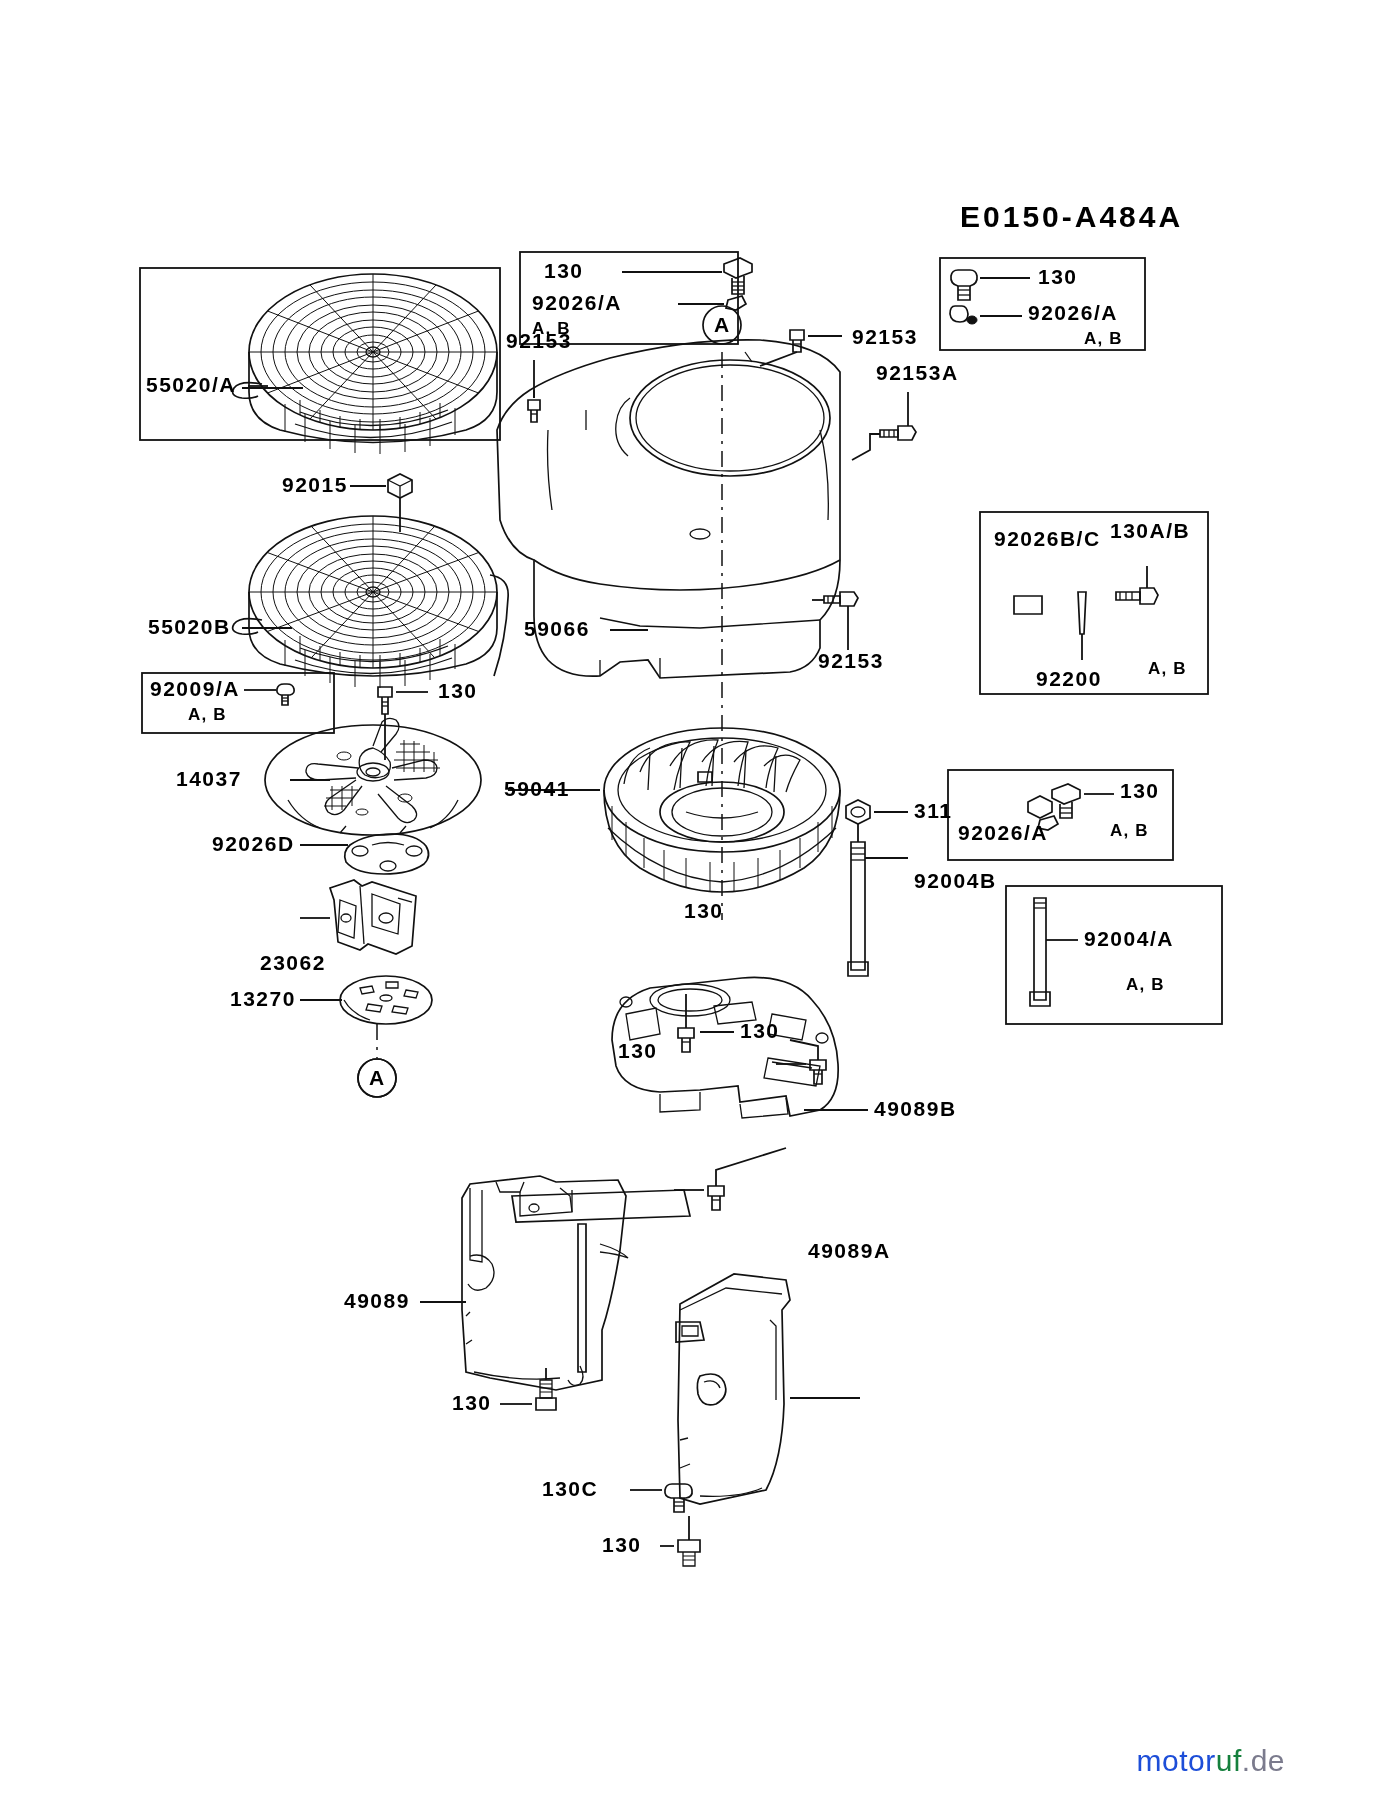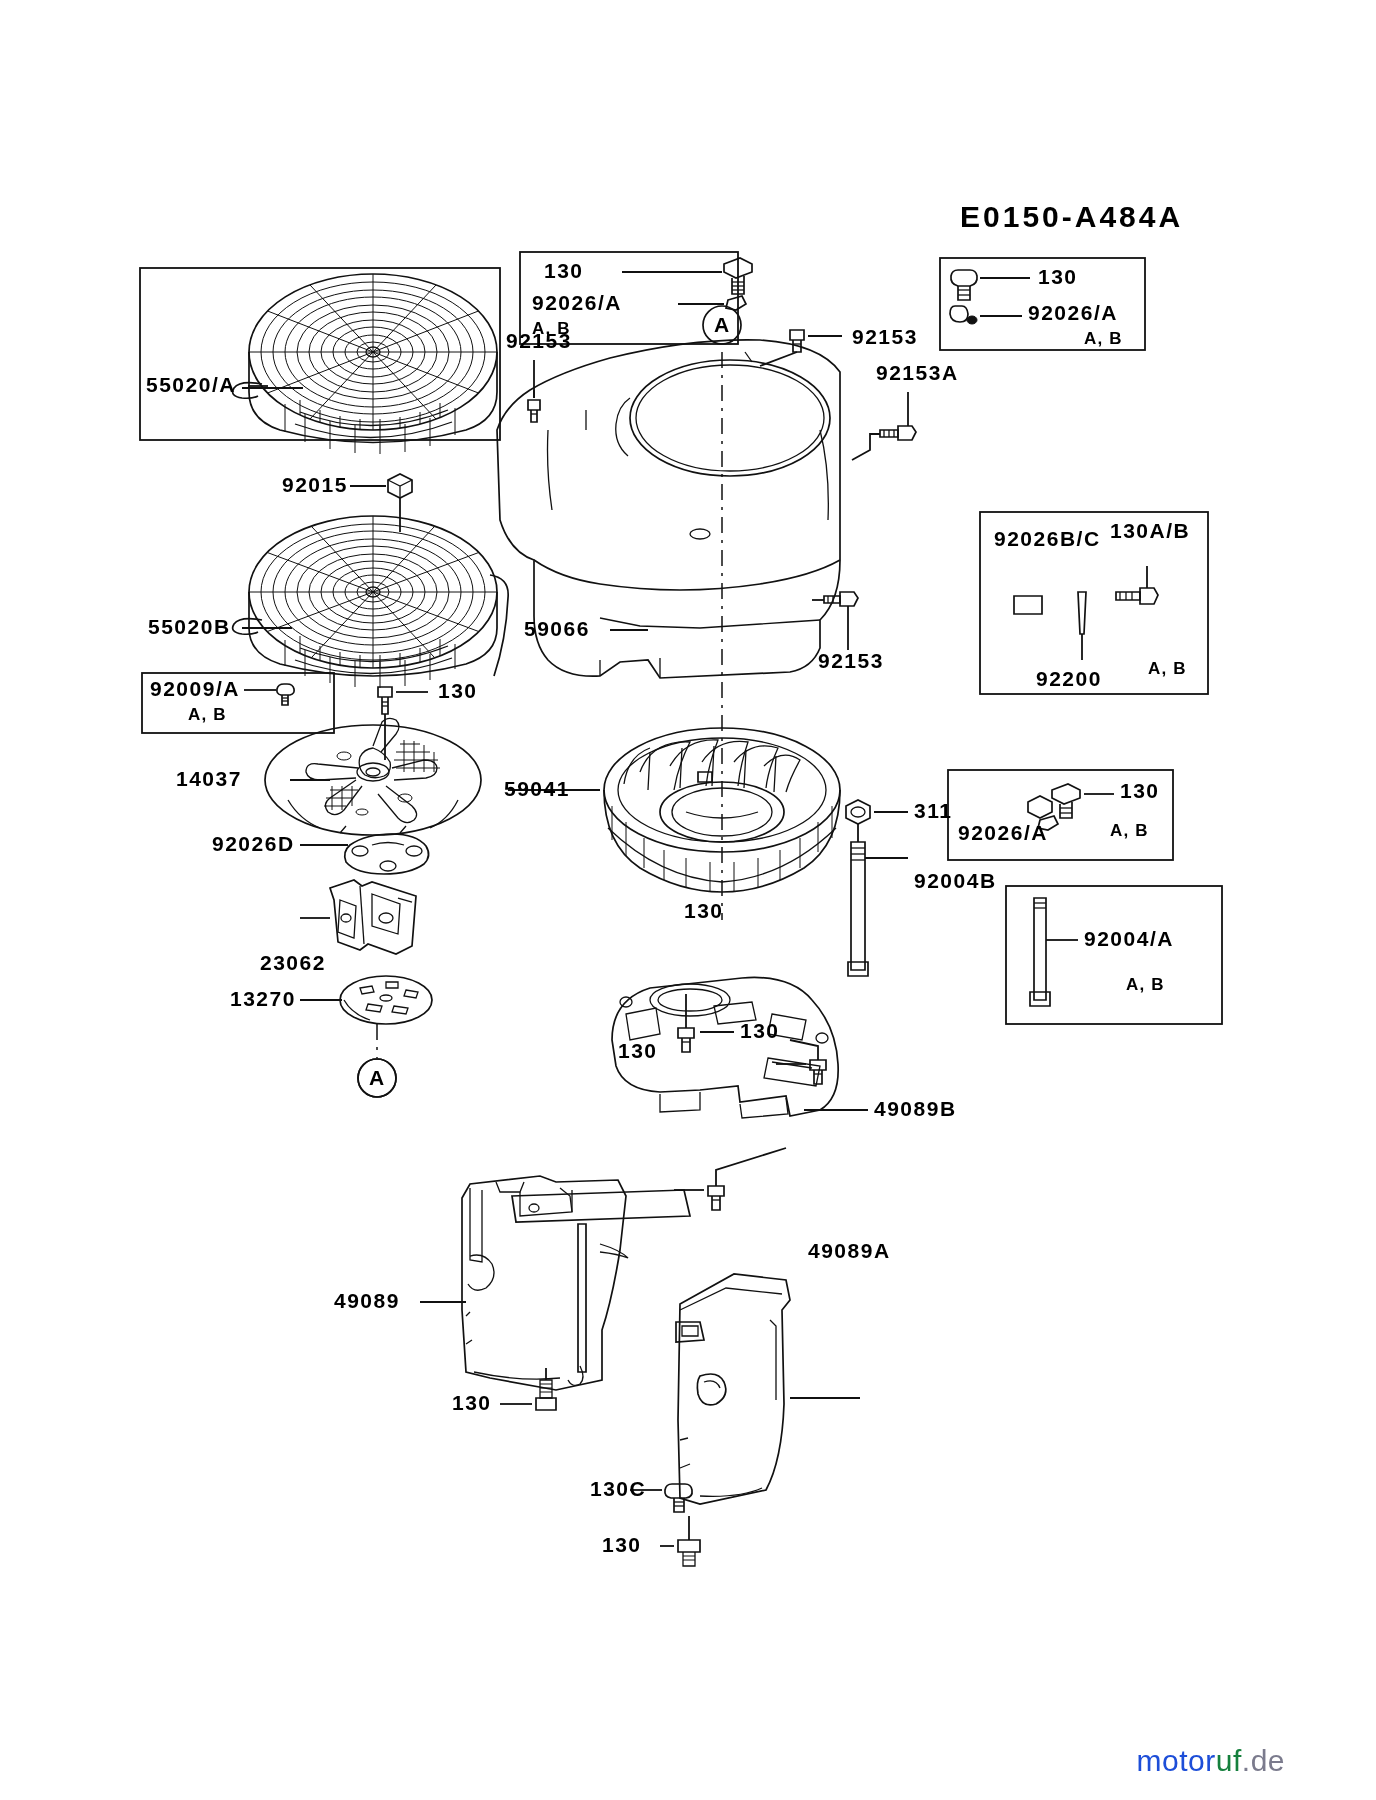--- a/index.html
+++ b/index.html
@@ -564,29 +564,29 @@
 
 <div class="lbl" style="left:146px; top:374px;">55020/A</div>
 <div class="lbl" style="left:282px; top:474px;">92015</div>
 <div class="lbl" style="left:148px; top:616px;">55020B</div>
 <div class="lbl" style="left:150px; top:678px;">92009/A</div>
 <div class="lbl sm" style="left:188px; top:706px;">A, B</div>
 <div class="lbl" style="left:176px; top:768px;">14037</div>
 <div class="lbl" style="left:212px; top:833px;">92026D</div>
 <div class="lbl" style="left:240px; top:952px;margin-left:20px;">23062</div>
 <div class="lbl" style="left:230px; top:988px;">13270</div>
-<div class="lbl" style="left:334px; top:1290px;">49089</div>
+<div class="lbl" style="left:344px; top:1290px;">49089</div>
 
 <div class="lbl" style="left:524px; top:618px;">59066</div>
 <div class="lbl" style="left:504px; top:778px;">59041</div>
 <div class="lbl" style="left:506px; top:330px;">92153</div>
 <div class="lbl" style="left:452px; top:1392px;">130</div>
 <div class="lbl" style="left:438px; top:680px;">130</div>
 <div class="lbl" style="left:618px; top:1040px;">130</div>
-<div class="lbl" style="left:590px; top:1478px;text-align:center;">130C</div>
+<div class="lbl" style="left:542px; top:1478px;text-align:center;">130C</div>
 <div class="lbl" style="left:602px; top:1534px;">130</div>
 
 <div class="lbl" style="left:852px; top:326px;">92153</div>
 <div class="lbl" style="left:876px; top:362px;">92153A</div>
 <div class="lbl" style="left:818px; top:650px;">92153</div>
 <div class="lbl" style="left:914px; top:800px;">311</div>
 <div class="lbl" style="left:914px; top:846px;margin-top:24px;">92004B</div>
 <div class="lbl" style="left:874px; top:1098px;">49089B</div>
 <div class="lbl" style="left:808px; top:1240px;">49089A</div>
 <div class="lbl" style="left:740px; top:1020px;">130</div>

